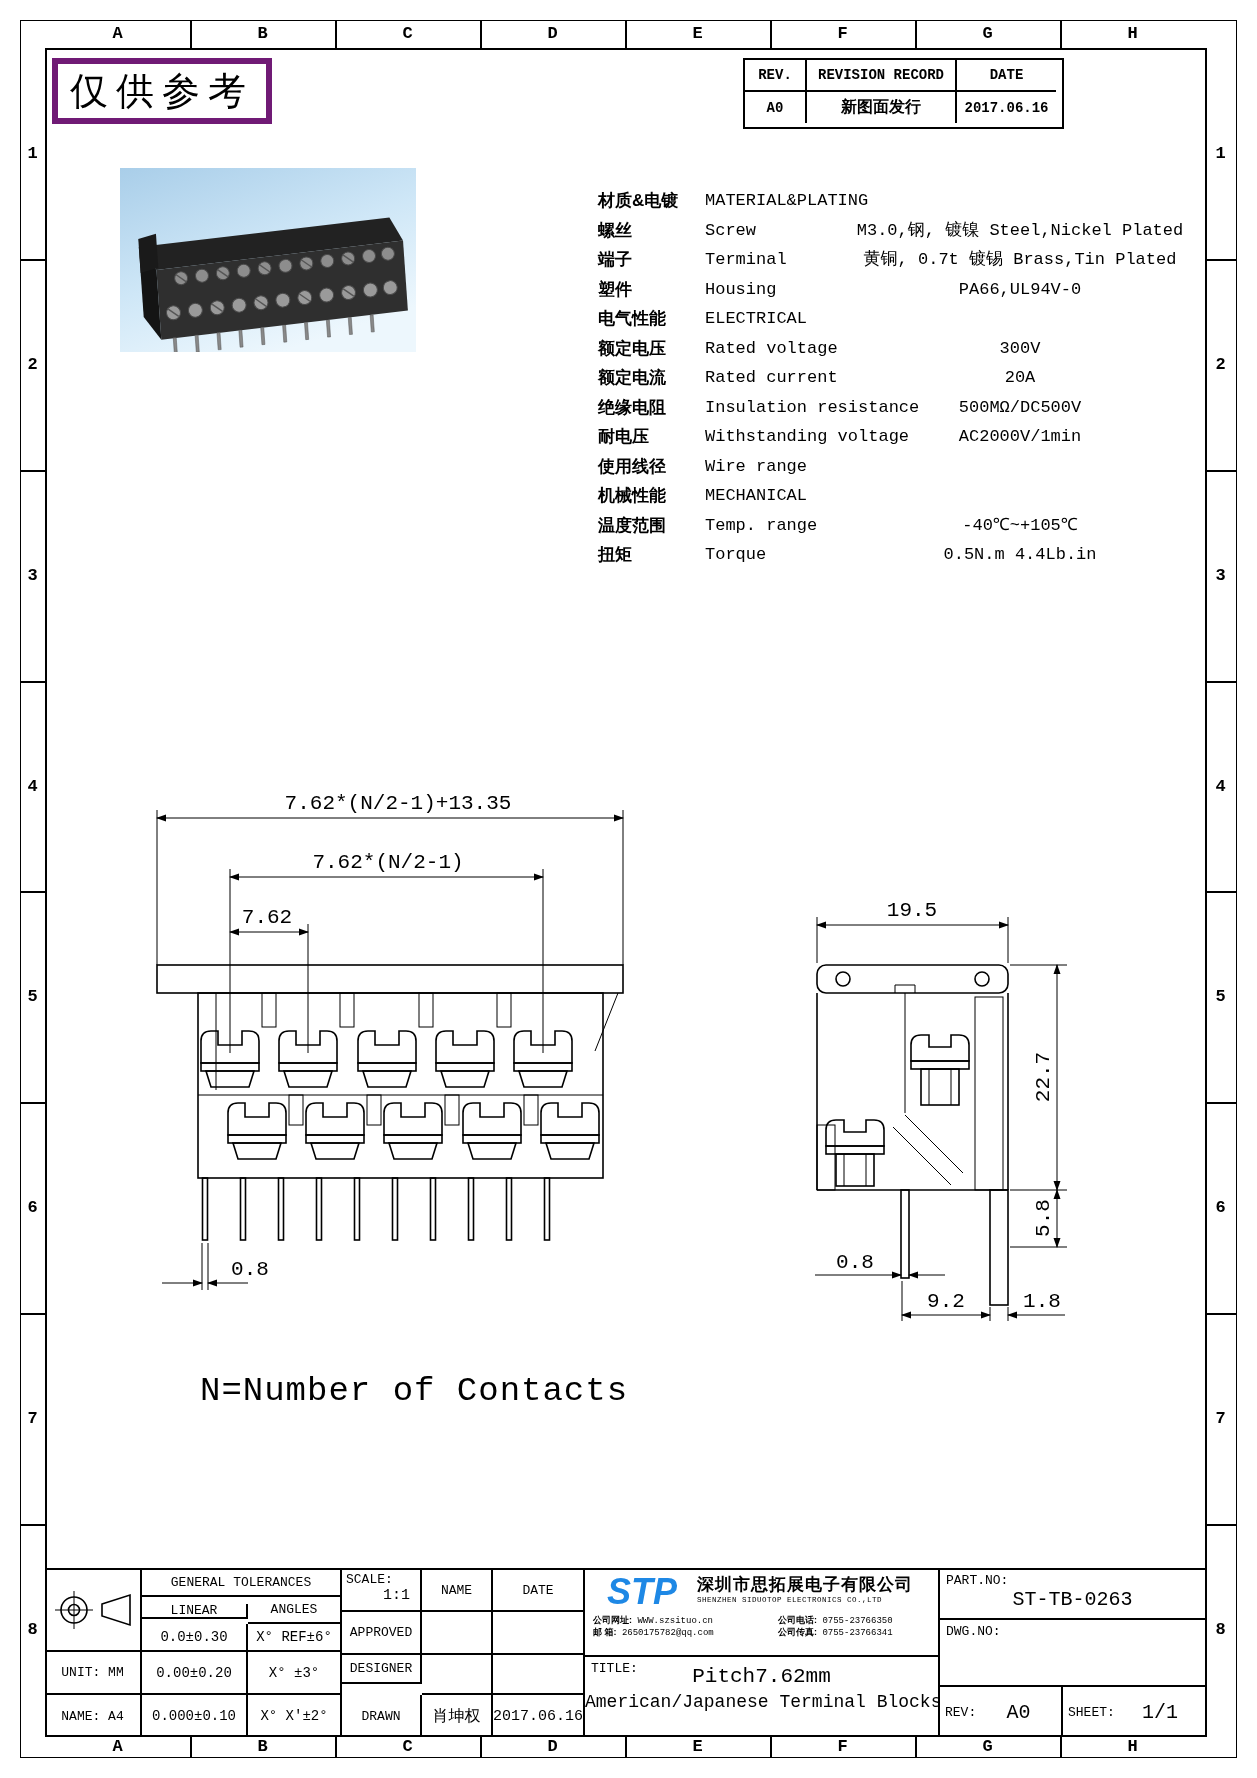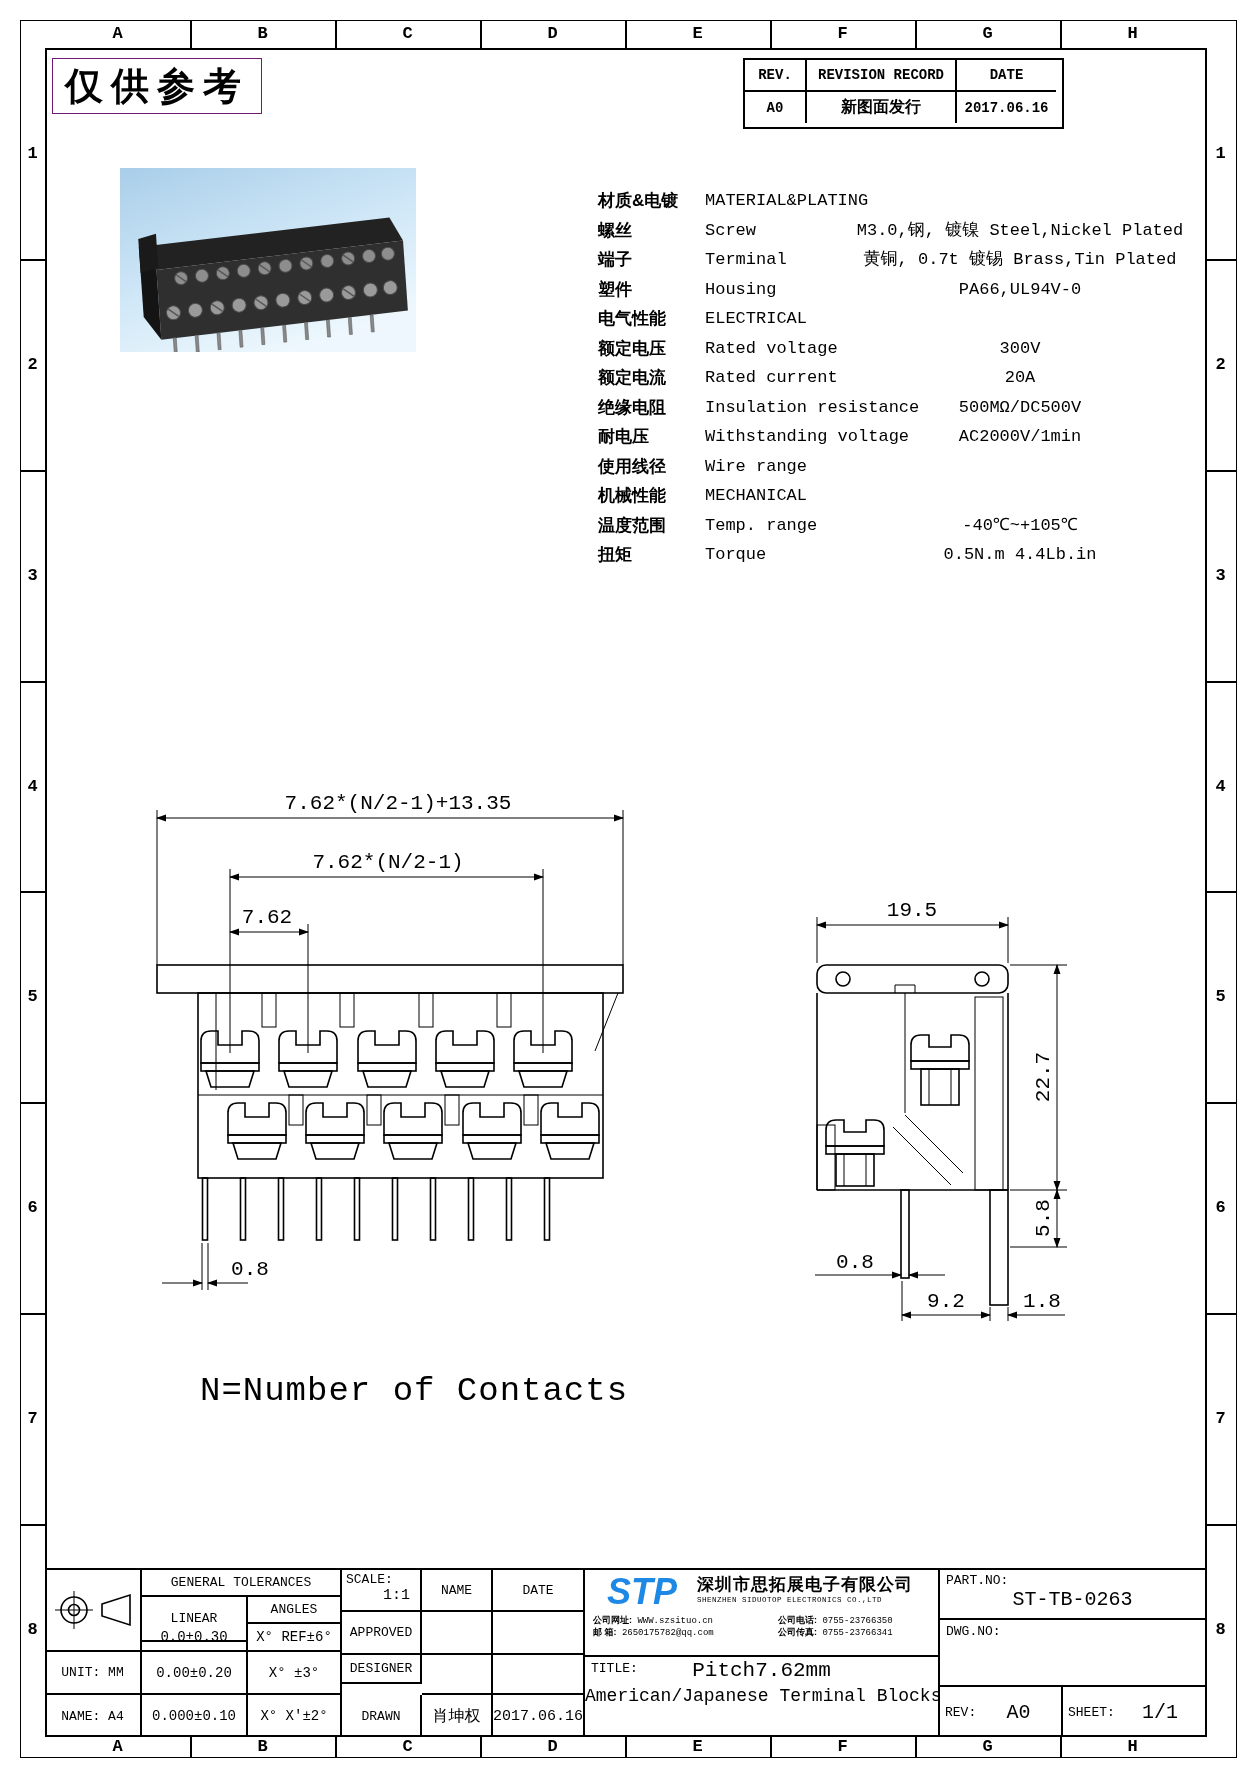--- a/index.html
+++ b/index.html
@@ -7,22 +7,22 @@
          font-family:"Liberation Mono","DejaVu Sans Mono",monospace;overflow:hidden}
   
   .outer-border{position:absolute;left:20px;top:20px;width:1215px;height:1736px;border:1.5px solid #000}
   .inner-border{position:absolute;left:45px;top:48px;width:1158px;height:1685px;border:2px solid #000}
   .tick-v{position:absolute;width:1.5px;background:#000}
   .tick-h{position:absolute;height:1.5px;background:#000}
   .col-letter{position:absolute;width:145px;text-align:center;font-size:17px;font-weight:bold}
   .row-num{position:absolute;height:211px;display:flex;align-items:center;justify-content:center;
            font-size:17px;font-weight:bold}
   
-  .stamp{position:absolute;left:52px;top:58px;width:208px;height:54px;border:1px solid #701a75;
-         display:flex;align-items:center;justify-content:center;font-size:38px;font-weight:700;
+  .stamp{position:absolute;left:52px;top:58px;width:208px;height:54px;border:6px solid #701a75;
+         display:flex;align-items:center;justify-content:center;font-size:38px;font-weight:400;
          letter-spacing:8px;font-family:"Liberation Sans","DejaVu Sans",sans-serif}
   
   .rev-table{position:absolute;left:743px;top:58px;width:317px;height:67px;border:2px solid #000;
              display:grid;grid-template-columns:62px 150px 99px;grid-template-rows:32px 31px}
   .rev-table .cell{border-right:2px solid #000;border-bottom:2px solid #000;
                    display:flex;align-items:center;justify-content:center;font-size:14px;font-weight:bold}
   .rev-table .cell:nth-child(3n){border-right:none}
   .rev-table .cell:nth-child(n+4){border-bottom:none}
   .rev-table .zhcell{font-family:"Liberation Sans","DejaVu Sans",sans-serif;font-size:16px}
   
@@ -45,21 +45,21 @@
       font-size:14px}
   .tb .cell{position:absolute;box-sizing:border-box}
   .br{border-right:2px solid #000}.bb{border-bottom:2px solid #000}
   .cc{display:flex;align-items:center;justify-content:center}
   .lbl{font-size:13px}
   .tb .big{font-size:20px}
   .company-cn{font-family:"Liberation Sans","DejaVu Sans",sans-serif;font-weight:700;font-size:17px;letter-spacing:1px}
   .company-en{font-size:7.5px;letter-spacing:.5px}
   .contact{display:grid;grid-template-columns:185px 160px;font-size:9px;line-height:11px;padding:2px 0 0 8px}
   .contact b{font-family:"Liberation Sans","DejaVu Sans",sans-serif}
-  .title-line1{text-align:center;font-size:21px;margin-top:2px}
+  .title-line1{text-align:center;font-size:21px;margin-top:8px}
   .title-line2{text-align:center;font-size:18px;margin-top:4px;white-space:nowrap}
 </style>
 </head>
 <body>
 
 <div class="sheet">
 
   <div class="outer-border"></div>
   <div class="inner-border"></div>
 
@@ -451,21 +451,21 @@
           <circle cx="28" cy="30" r="5.5" class="ln"></circle>
         <line x1="9" y1="30" x2="47" y2="30" class="tn"></line>
           <line x1="28" y1="11" x2="28" y2="49" class="tn"></line>
         <polygon points="56,24 84,15 84,45 56,36" class="ln"></polygon>
       </svg>
     </div>
     <div class="cell br bb cc lbl" style="left:0;top:82px;width:97px;height:43px">UNIT: MM</div>
     <div class="cell br cc lbl" style="left:0;top:125px;width:97px;height:42px">NAME: A4</div>
 
     <div class="cell br bb cc lbl" style="left:97px;top:0;width:200px;height:27px">GENERAL TOLERANCES</div>
-    <div class="cell br bb cc lbl" style="left:97px;top:27px;width:106px;height:45px">LINEAR</div>
+    <div class="cell br bb cc lbl" style="left:97px;top:34px;width:106px;height:15px">LINEAR</div>
     <div class="cell br bb cc lbl" style="left:203px;top:27px;width:94px;height:27px">ANGLES</div>
     <div class="cell br bb cc" style="left:97px;top:54px;width:106px;height:28px">0.0±0.30</div>
     <div class="cell br bb cc" style="left:203px;top:54px;width:94px;height:28px">X° REF±6°</div>
     <div class="cell br bb cc" style="left:97px;top:82px;width:106px;height:43px">0.00±0.20</div>
     <div class="cell br bb cc" style="left:203px;top:82px;width:94px;height:43px">X° ±3°</div>
     <div class="cell br cc" style="left:97px;top:125px;width:106px;height:42px">0.000±0.10</div>
     <div class="cell br cc" style="left:203px;top:125px;width:94px;height:42px">X° X'±2°</div>
 
     <div class="cell br bb" style="left:297px;top:0;width:80px;height:42px">
       <div class="lbl" style="padding:2px 0 0 4px">SCALE:</div>

